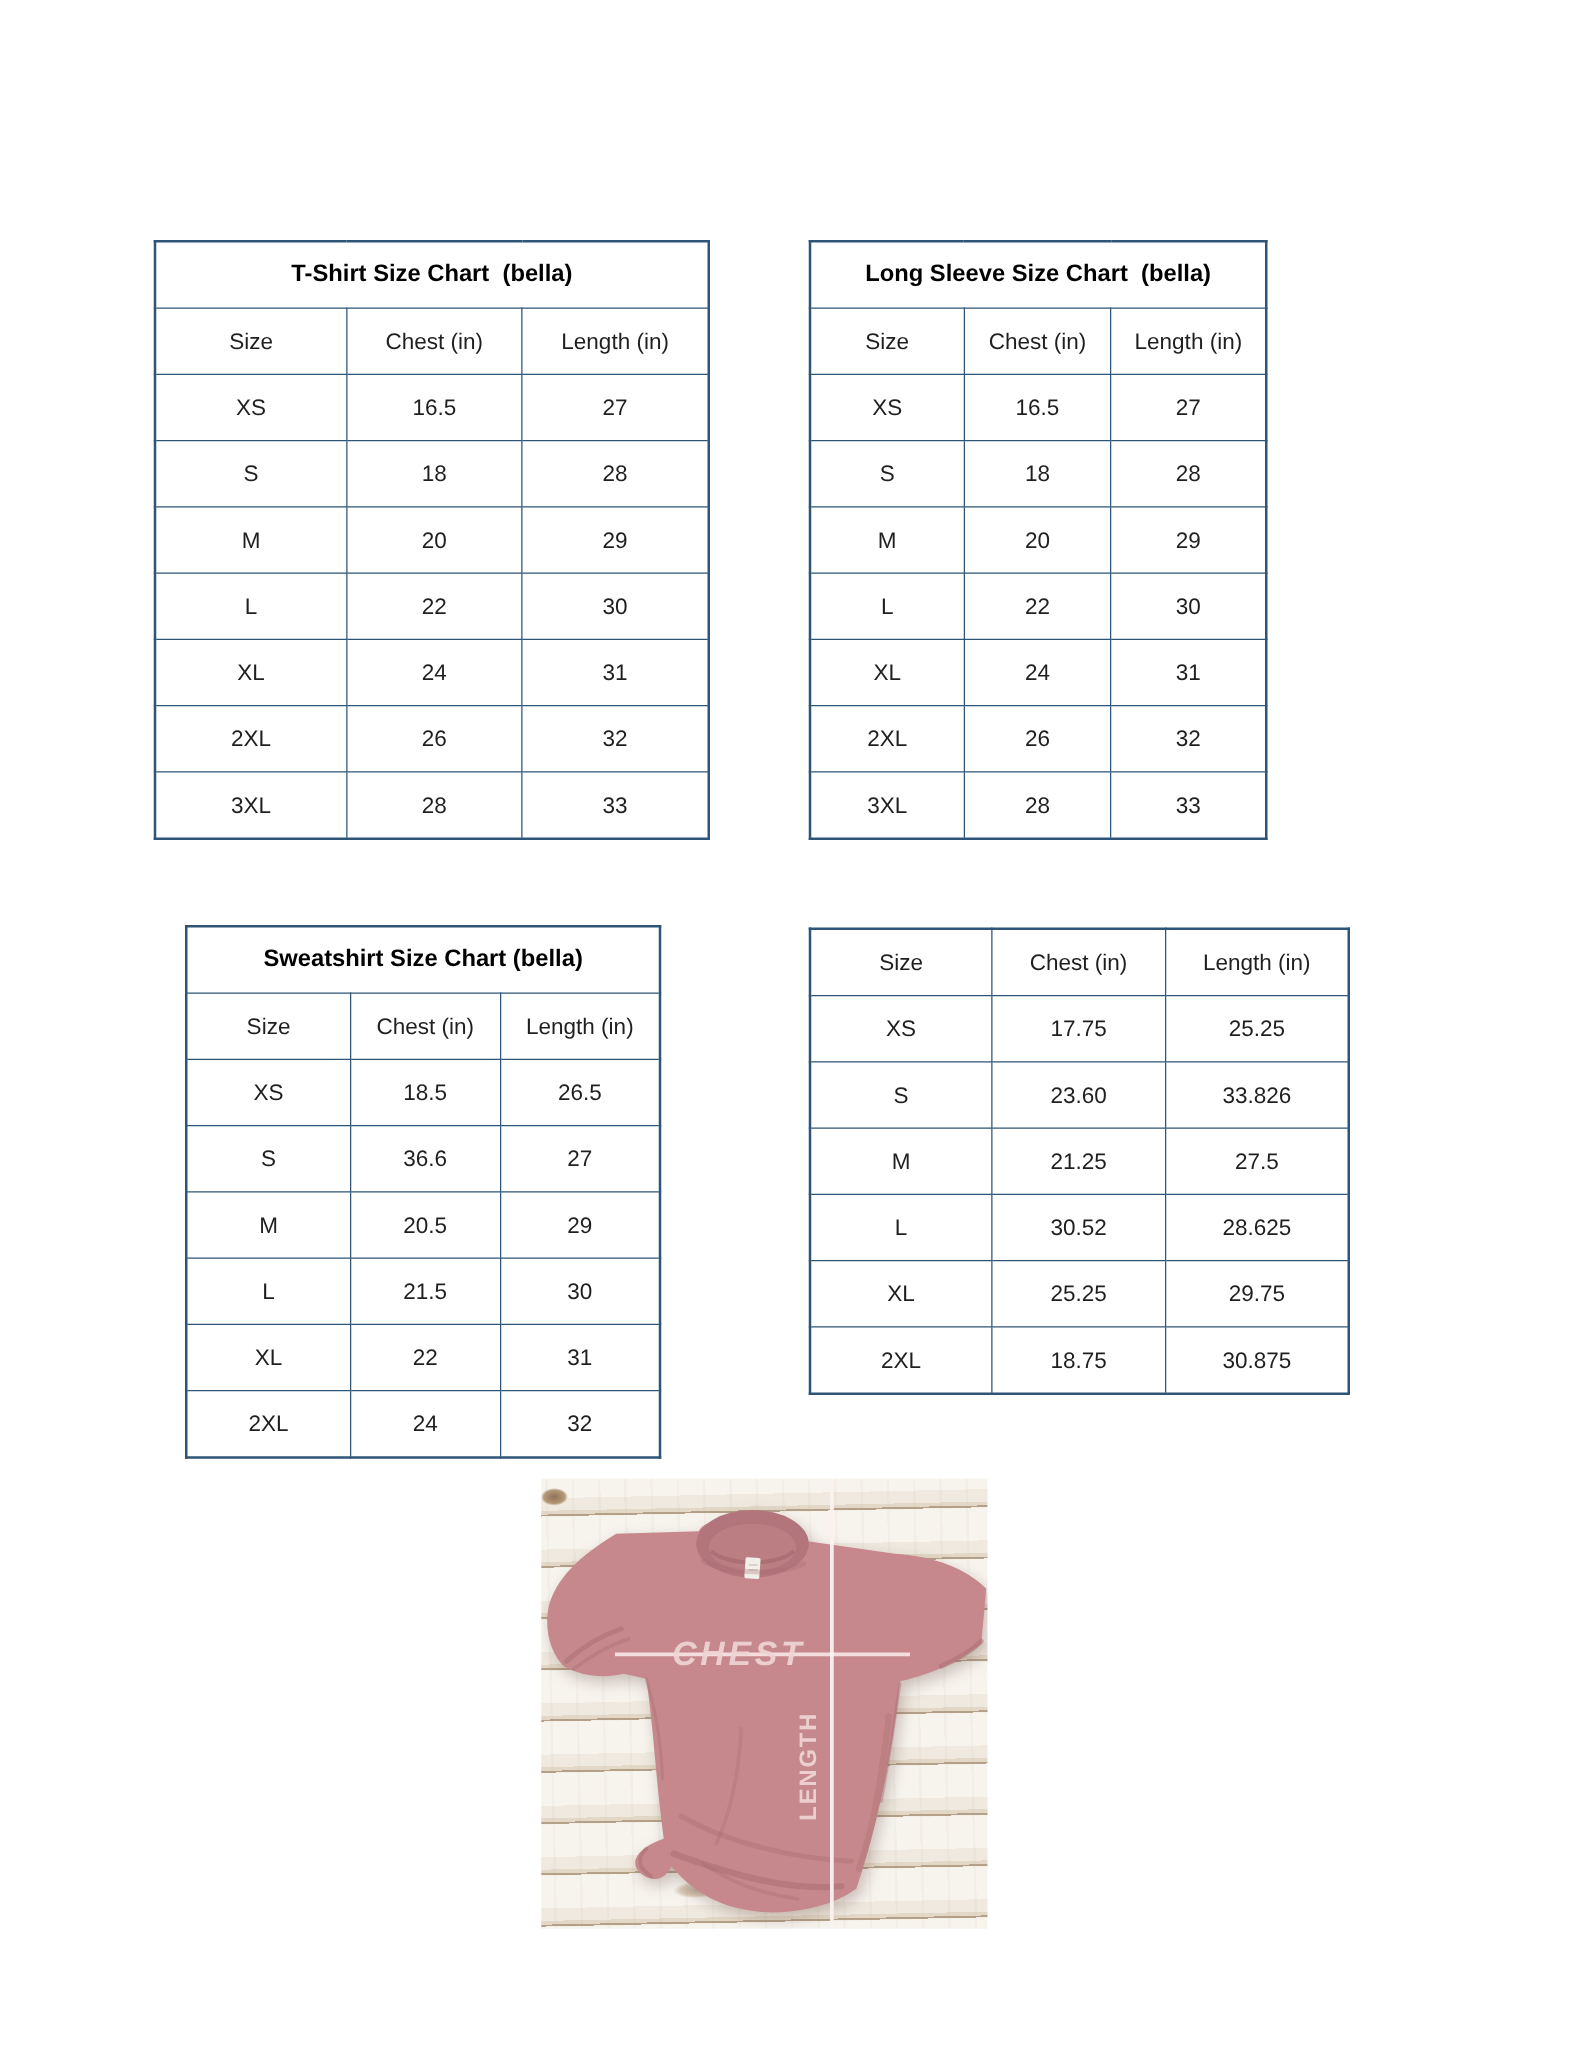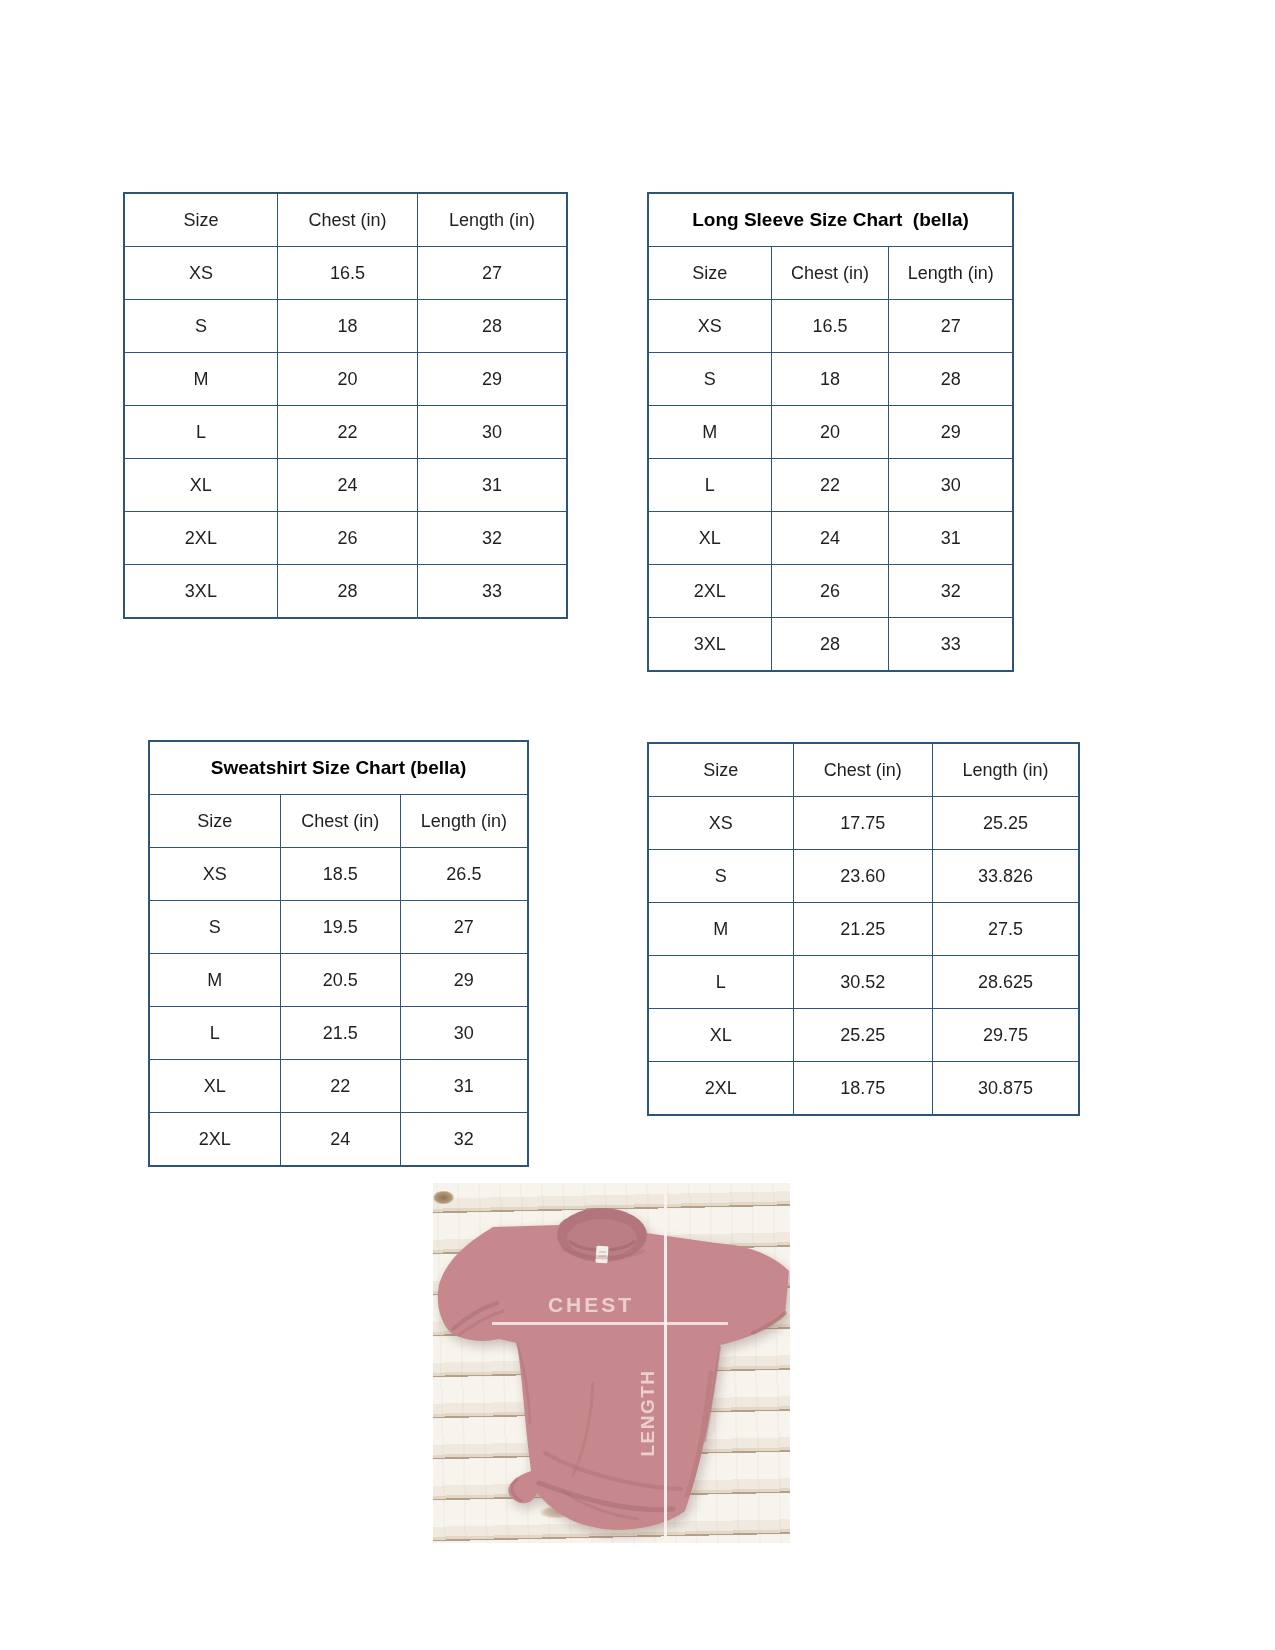--- a/index.html
+++ b/index.html
@@ -81,41 +81,44 @@
     position:absolute; left:231px; top:3px; width:2.5px; height:356px;
     background:#fbf1ef; opacity:.95; z-index:4;
   }
   .measure-label{
     position:absolute; z-index:5;
     color:#efd6d5; opacity:.92;
     font-weight:bold;
     text-align:center;
   }
   .chest-label{
-    left:98px; top:107px; width:120px; height:30px;
-    line-height:30px; font-size:21px; letter-spacing:3px;
+    left:98px; top:125px; width:120px; height:30px;
+    line-height:30px; font-size:27px; letter-spacing:3px;font-style:italic;
   }
   .length-label{
     left:155px; top:215px; width:120px; height:30px;
     line-height:30px; font-size:19px; letter-spacing:1.5px;
     transform:rotate(-90deg);
   }
 </style>
 </head>
 <body>
 
 <div class="page">
 
   <table class="size-table" id="table-tshirt">
     <colgroup>
       <col style="width:34.6%">
         <col style="width:31.7%">
         <col style="width:33.7%">
     </colgroup>
   <tbody>
+        <tr class="title-row">
+          <td colspan="3">T-Shirt Size Chart  (bella)</td>
+        </tr>
         <tr class="header-row">
           <td>Size</td>
           <td>Chest (in)</td>
           <td>Length (in)</td>
         </tr>
         <tr class="data-row">
           <td>XS</td>
           <td>16.5</td>
           <td>27</td>
         </tr>
@@ -220,21 +223,21 @@
           <td>Chest (in)</td>
           <td>Length (in)</td>
         </tr>
         <tr class="data-row">
           <td>XS</td>
           <td>18.5</td>
           <td>26.5</td>
         </tr>
         <tr class="data-row">
           <td>S</td>
-          <td>19.5</td>
+          <td>36.6</td>
           <td>27</td>
         </tr>
         <tr class="data-row">
           <td>M</td>
           <td>20.5</td>
           <td>29</td>
         </tr>
         <tr class="data-row">
           <td>L</td>
           <td>21.5</td>

